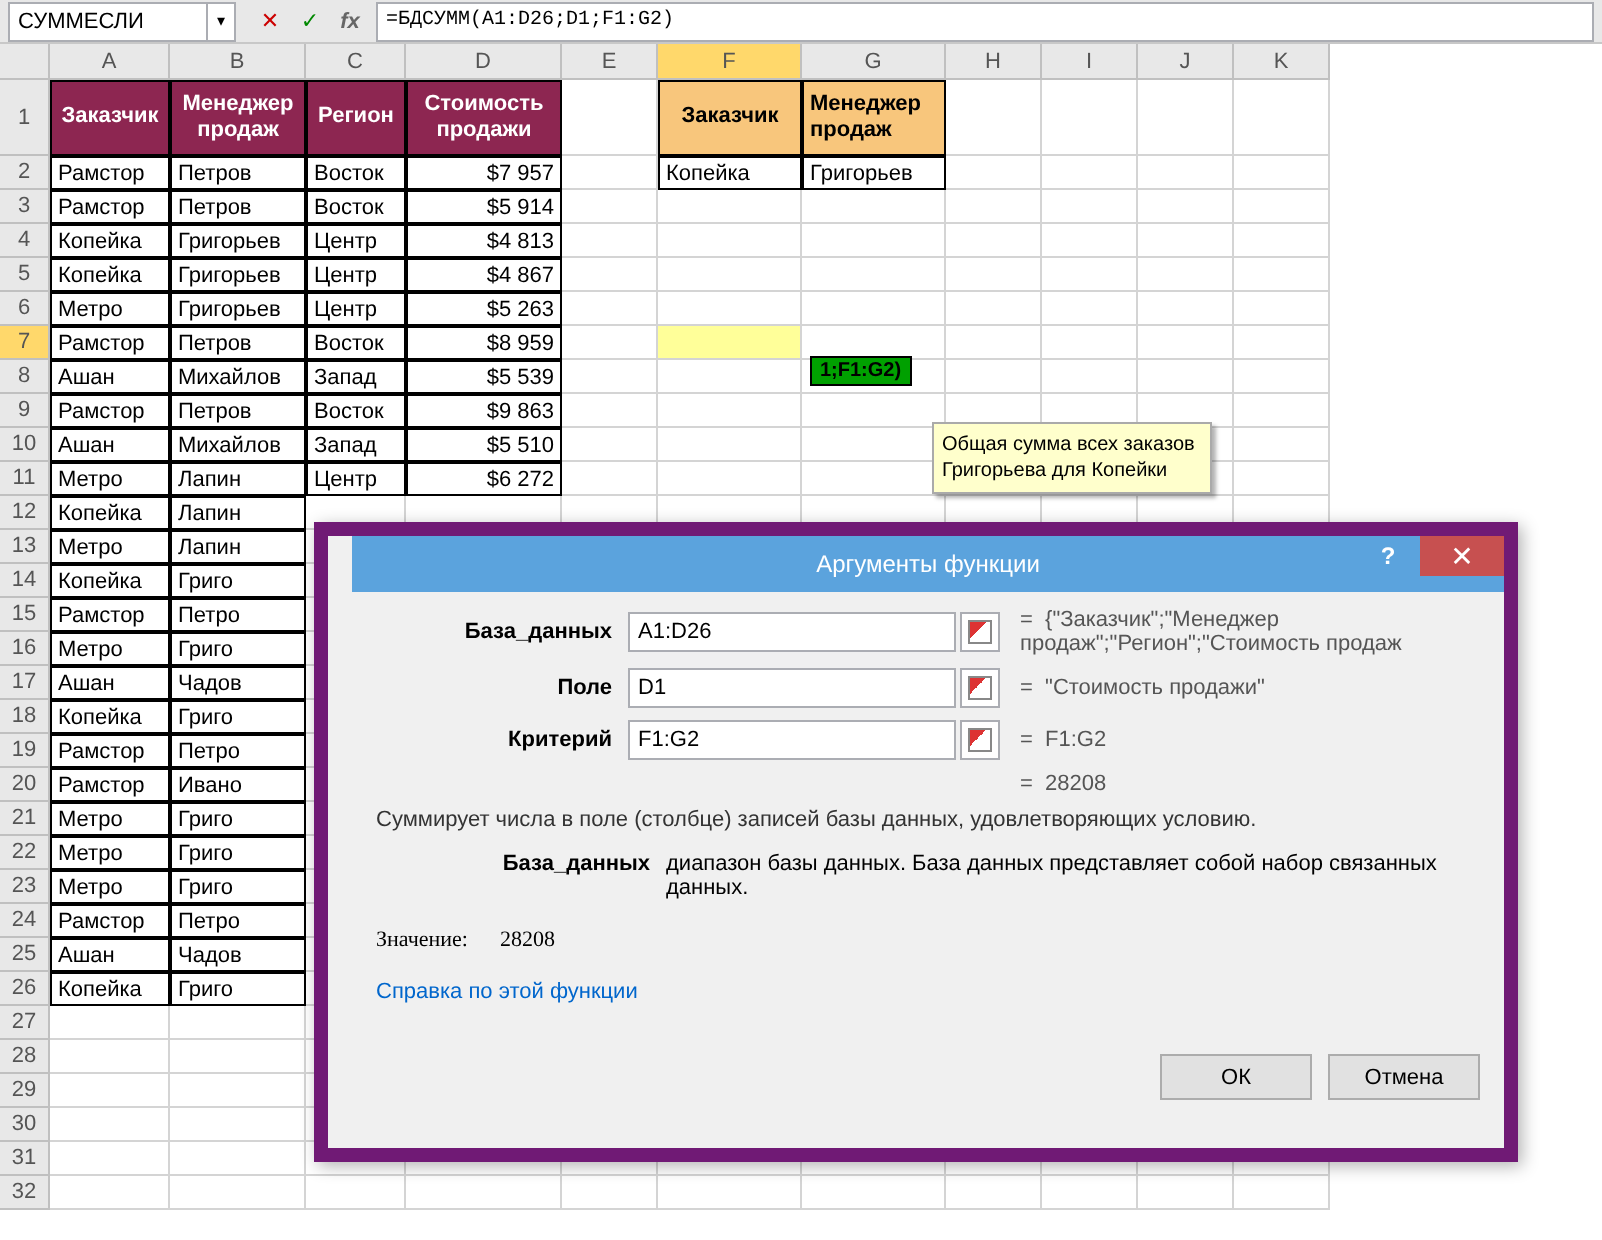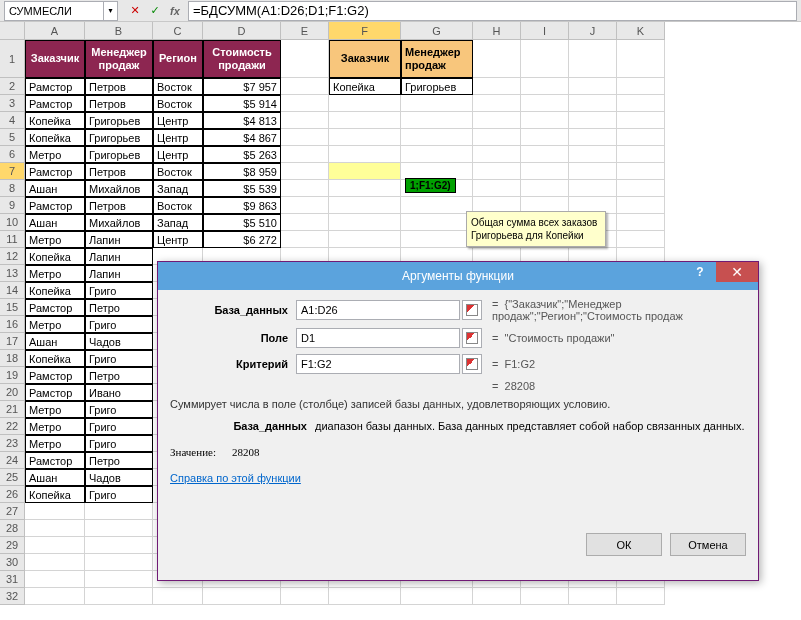--- a/index.html
+++ b/index.html
@@ -4,21 +4,21 @@
 <style>
 * { box-sizing: border-box; margin: 0; padding: 0; }
 body { font-family: "Segoe UI", Tahoma, Arial, sans-serif; font-size: 11px; background: #fff; width: 801px; height: 620px; position: relative; overflow: hidden; }
 
 .name-box-row { display: flex; align-items: center; height: 22px; border-bottom: 1px solid #c8c8c8; background: #e8e8e8; }
 .name-box { width: 100px; height: 20px; background: #fff; border: 1px solid #abadb3; margin-left: 4px; display: flex; align-items: center; padding: 0 4px; font-size: 11px; }
 .name-box-dd { width: 14px; height: 20px; border: 1px solid #abadb3; border-left: none; background: #fff; display: flex; align-items: center; justify-content: center; font-size: 8px; }
 .fx-btns { display: flex; gap: 2px; margin-left: 8px; }
 .btn-icon { width: 18px; height: 18px; display: flex; align-items: center; justify-content: center; font-size: 11px; }
 .fx-label { font-style: italic; font-weight: bold; color: #666; }
-.formula-bar { flex: 1; height: 20px; background: #fff; border: 1px solid #abadb3; margin-left: 4px; margin-right: 4px; padding: 0 4px; display: flex; align-items: center; font-size: 13px; }
+.formula-bar { flex: 1; height: 20px; background: #fff; border: 1px solid #abadb3; margin-left: 4px; margin-right: 4px; padding: 0 4px; display: flex; align-items: center; font-size: 10px; font-family: Liberation Mono, monospace; }
 
 .sheet { position: relative; }
 .col-headers { display: flex; height: 18px; }
 .corner { width: 25px; height: 18px; background: #e8e8e8; border-right: 1px solid #c0c0c0; border-bottom: 1px solid #c0c0c0; }
 .col-h { height: 18px; background: #e8e8e8; border-right: 1px solid #c0c0c0; border-bottom: 1px solid #c0c0c0; display: flex; align-items: center; justify-content: center; color: #555; font-size: 11px; }
 .col-h.sel { background: #ffd86b; }
 .col-A { width: 60px; } .col-B { width: 68px; } .col-C { width: 50px; } .col-D { width: 78px; }
 .col-E { width: 48px; } .col-F { width: 72px; } .col-G { width: 72px; } .col-H, .col-I, .col-J, .col-K { width: 48px; }
 
 .rows { }
@@ -31,37 +31,37 @@
 
 .hdr1 { background: #8d2651; color: #fff; font-weight: bold; justify-content: center; text-align: center; white-space: normal; border: 1px solid #000; line-height: 1.2; }
 .bord { border: 1px solid #000; }
 .right { justify-content: flex-end; }
 .hdr2 { background: #f8c67c; font-weight: bold; justify-content: center; white-space: normal; border: 1px solid #000; line-height: 1.2; }
 .sel-cell { background: #ffff99; }
 
 .floating-ref { position: absolute; left: 405px; top: 178px; background: #00a000; color: #000; font-size: 10px; padding: 1px 4px; border: 1px solid #000; font-weight: bold; }
 .tooltip-note { position: absolute; left: 466px; top: 171px; width: 140px; background: #ffffcc; border: 1px solid #aaa; padding: 4px; font-size: 10px; box-shadow: 2px 2px 2px rgba(0,0,0,.3); line-height: 1.3; margin-top: 40px; }
 
-.dialog { position: absolute; left: 157px; top: 261px; width: 602px; height: 320px; background: #f0f0f0; border: 1px solid #701a75; box-shadow: 2px 2px 8px rgba(0,0,0,.3); }
+.dialog { position: absolute; left: 157px; top: 261px; width: 602px; height: 320px; background: #f0f0f0; border: 7px solid #701a75; box-shadow: 2px 2px 8px rgba(0,0,0,.3); padding-left: 12px; }
 .dlg-title { height: 28px; background: #5ba3dd; display: flex; align-items: center; justify-content: center; color: #fff; font-size: 12px; position: relative; }
 .dlg-close { position: absolute; right: 0; top: 0; width: 42px; height: 20px; background: #c75050; color: #fff; display: flex; align-items: center; justify-content: center; font-size: 14px; }
 .dlg-help { position: absolute; right: 44px; top: 0; width: 28px; height: 20px; color: #fff; display: flex; align-items: center; justify-content: center; font-weight: bold; }
 .dlg-body { padding: 8px 12px; font-size: 11px; }
 .dlg-fn-name { font-weight: bold; margin: 4px 0 8px; }
 .arg-row { display: flex; align-items: center; margin-bottom: 6px; }
 .arg-label { width: 126px; text-align: right; font-weight: bold; padding-right: 8px; }
 .arg-input { width: 164px; height: 20px; border: 1px solid #abadb3; padding: 0 4px; font-size: 11px; background: #fff; }
 .range-btn { width: 20px; height: 20px; border: 1px solid #abadb3; margin-left: 2px; display: flex; align-items: center; justify-content: center; font-size: 9px; background: #fff; }
 .arg-eq { margin-left: 10px; color: #555; font-size: 11px; flex: 1; }
 .dlg-desc { margin-top: 0; color: #333; }
 .dlg-argdesc { display: flex; margin-top: 10px; }
 .dlg-argdesc .l { width: 145px; text-align: right; padding-right: 8px; font-weight: bold; }
 .dlg-argdesc .r { flex: 1; }
 .dlg-value { margin-top: 14px; display: flex; gap: 16px; font-family: Liberation Serif, serif; }
-.dlg-link { color: #0066cc; text-decoration: underline; margin-top: 14px; display: inline-block; }
+.dlg-link { color: #0066cc; margin-top: 14px; display: inline-block; }
 .dlg-btns { position: absolute; right: 12px; bottom: 24px; display: flex; gap: 8px; }
 .dlg-btn { width: 76px; height: 23px; border: 1px solid #acacac; background: #e1e1e1; display: flex; align-items: center; justify-content: center; font-size: 11px; }
 .range-icon { width: 12px; height: 12px; background: linear-gradient(135deg, #d33 40%, #fff 40%); border: 1px solid #888; }
 </style>
 </head>
 <body>
 
 <div class="name-box-row">
   <div class="name-box">СУММЕСЛИ</div>
   <div class="name-box-dd">▾</div>

